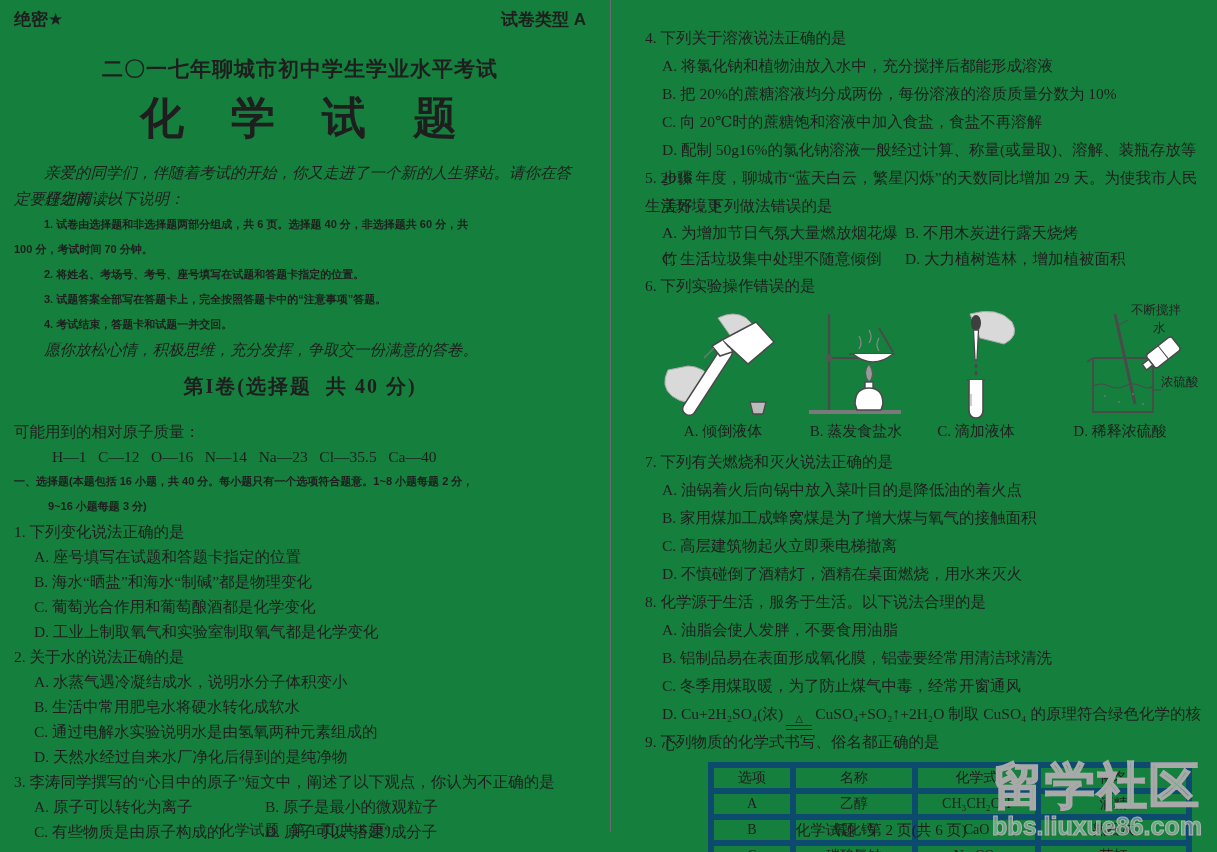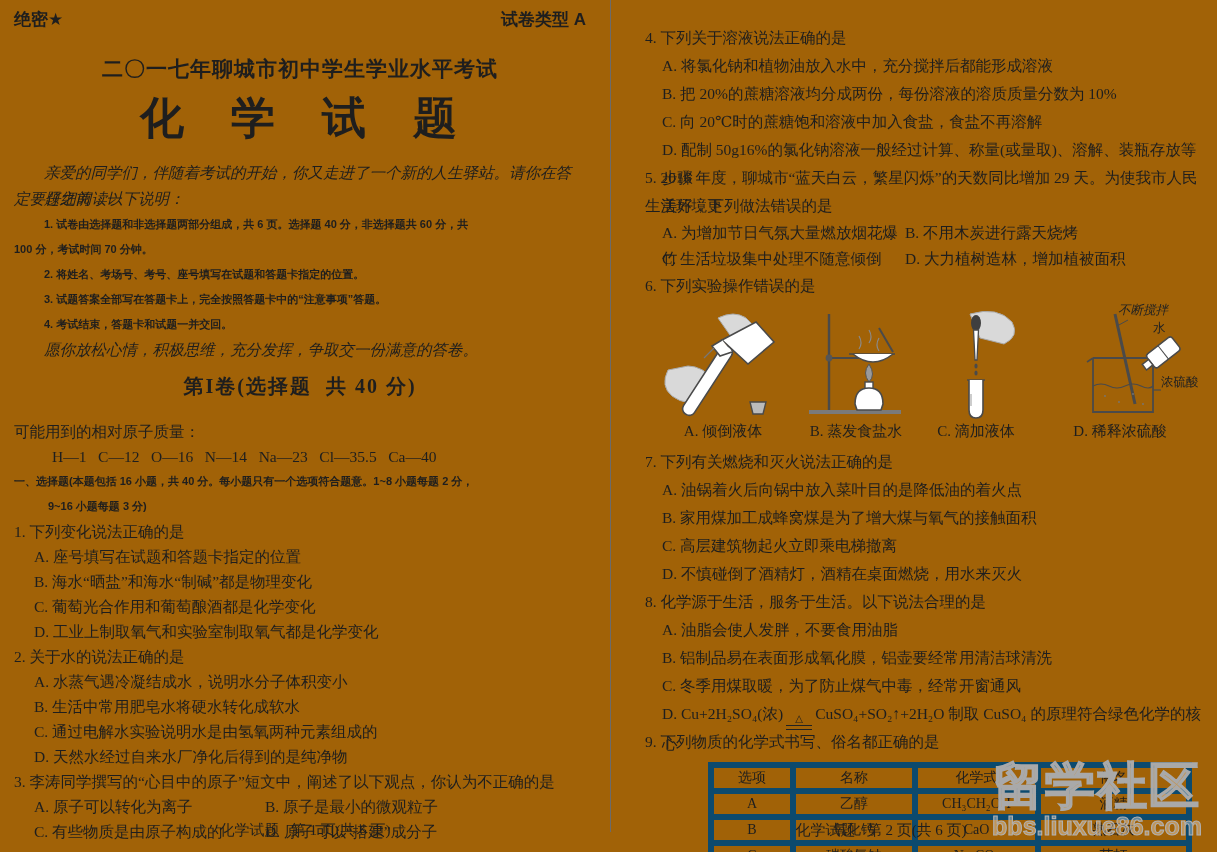--- a/index.html
+++ b/index.html
@@ -1,16 +1,16 @@
 <!DOCTYPE html>
 <html><head>
 <meta charset="utf-8">
 <style>
   html,body{margin:0;padding:0;background:#e8e8e8;}
-  #paper{position:relative;width:1217px;height:852px;background:#a16207;overflow:hidden;
+  #paper{position:relative;width:1217px;height:852px;background:#15803d;overflow:hidden;
          font-family:"Liberation Serif","DejaVu Serif",serif;color:#1e1e1e;}
   .col{position:absolute;top:0;box-sizing:border-box;}
   #left{left:0;width:610px;padding:8px 24px 0 14px;}
   #right{left:611px;width:606px;padding:20px 8px 0 34px;}
   #divider{position:absolute;left:610px;top:0;width:1px;height:832px;background:#6b6b6b;}
 
   .topbar{display:flex;justify-content:space-between;align-items:flex-start;height:26px;
           font-size:17px;font-weight:bold;font-family:"Liberation Sans","DejaVu Sans",sans-serif;}
   .exam-name{text-align:center;font-size:21px;font-weight:bold;letter-spacing:1px;margin-top:20px;height:30px;line-height:30px;}
   .subject{text-align:center;font-size:44px;font-weight:bold;margin-top:10px;height:50px;line-height:50px;
@@ -40,21 +40,21 @@
   .eq-cond{display:inline-flex;flex-direction:column;align-items:center;vertical-align:-3px;margin:0 3px;}
   .eq-cond .tri{font-size:10px;line-height:10px;height:11px;}
   .eq-cond .dbl{width:26px;height:5px;border-top:1.5px solid #222;border-bottom:1.5px solid #222;box-sizing:border-box;}
 
   
   .fig-row{display:flex;justify-content:space-between;width:548px;margin:4px 0 0 12px;height:138px;}
   .fig{position:relative;display:flex;flex-direction:column;align-items:center;justify-content:flex-end;}
   .fig svg{display:block;}
   .fig-caption{font-size:15px;height:22px;line-height:22px;white-space:pre;}
   .fd-label{position:absolute;font-size:12.5px;line-height:13px;color:#222;}
-  #fd-stir{left:83px;top:0px;font-style:italic;}
+  #fd-stir{left:96px;top:0px;}
   #fd-water{left:118px;top:18px;}
   #fd-acid{left:126px;top:72px;}
 
   
   .q9table{border-collapse:collapse;margin:6px 0 0 63px;}
   .q9table td{border:6px solid #0c4a6e;height:20px;font-size:14px;text-align:center;padding:0;}
 
   
   #watermark{position:absolute;right:2px;bottom:14px;width:236px;text-align:center;z-index:5;pointer-events:none;}
   #wm-title{font-size:50px;font-weight:bold;letter-spacing:2px;line-height:56px;

